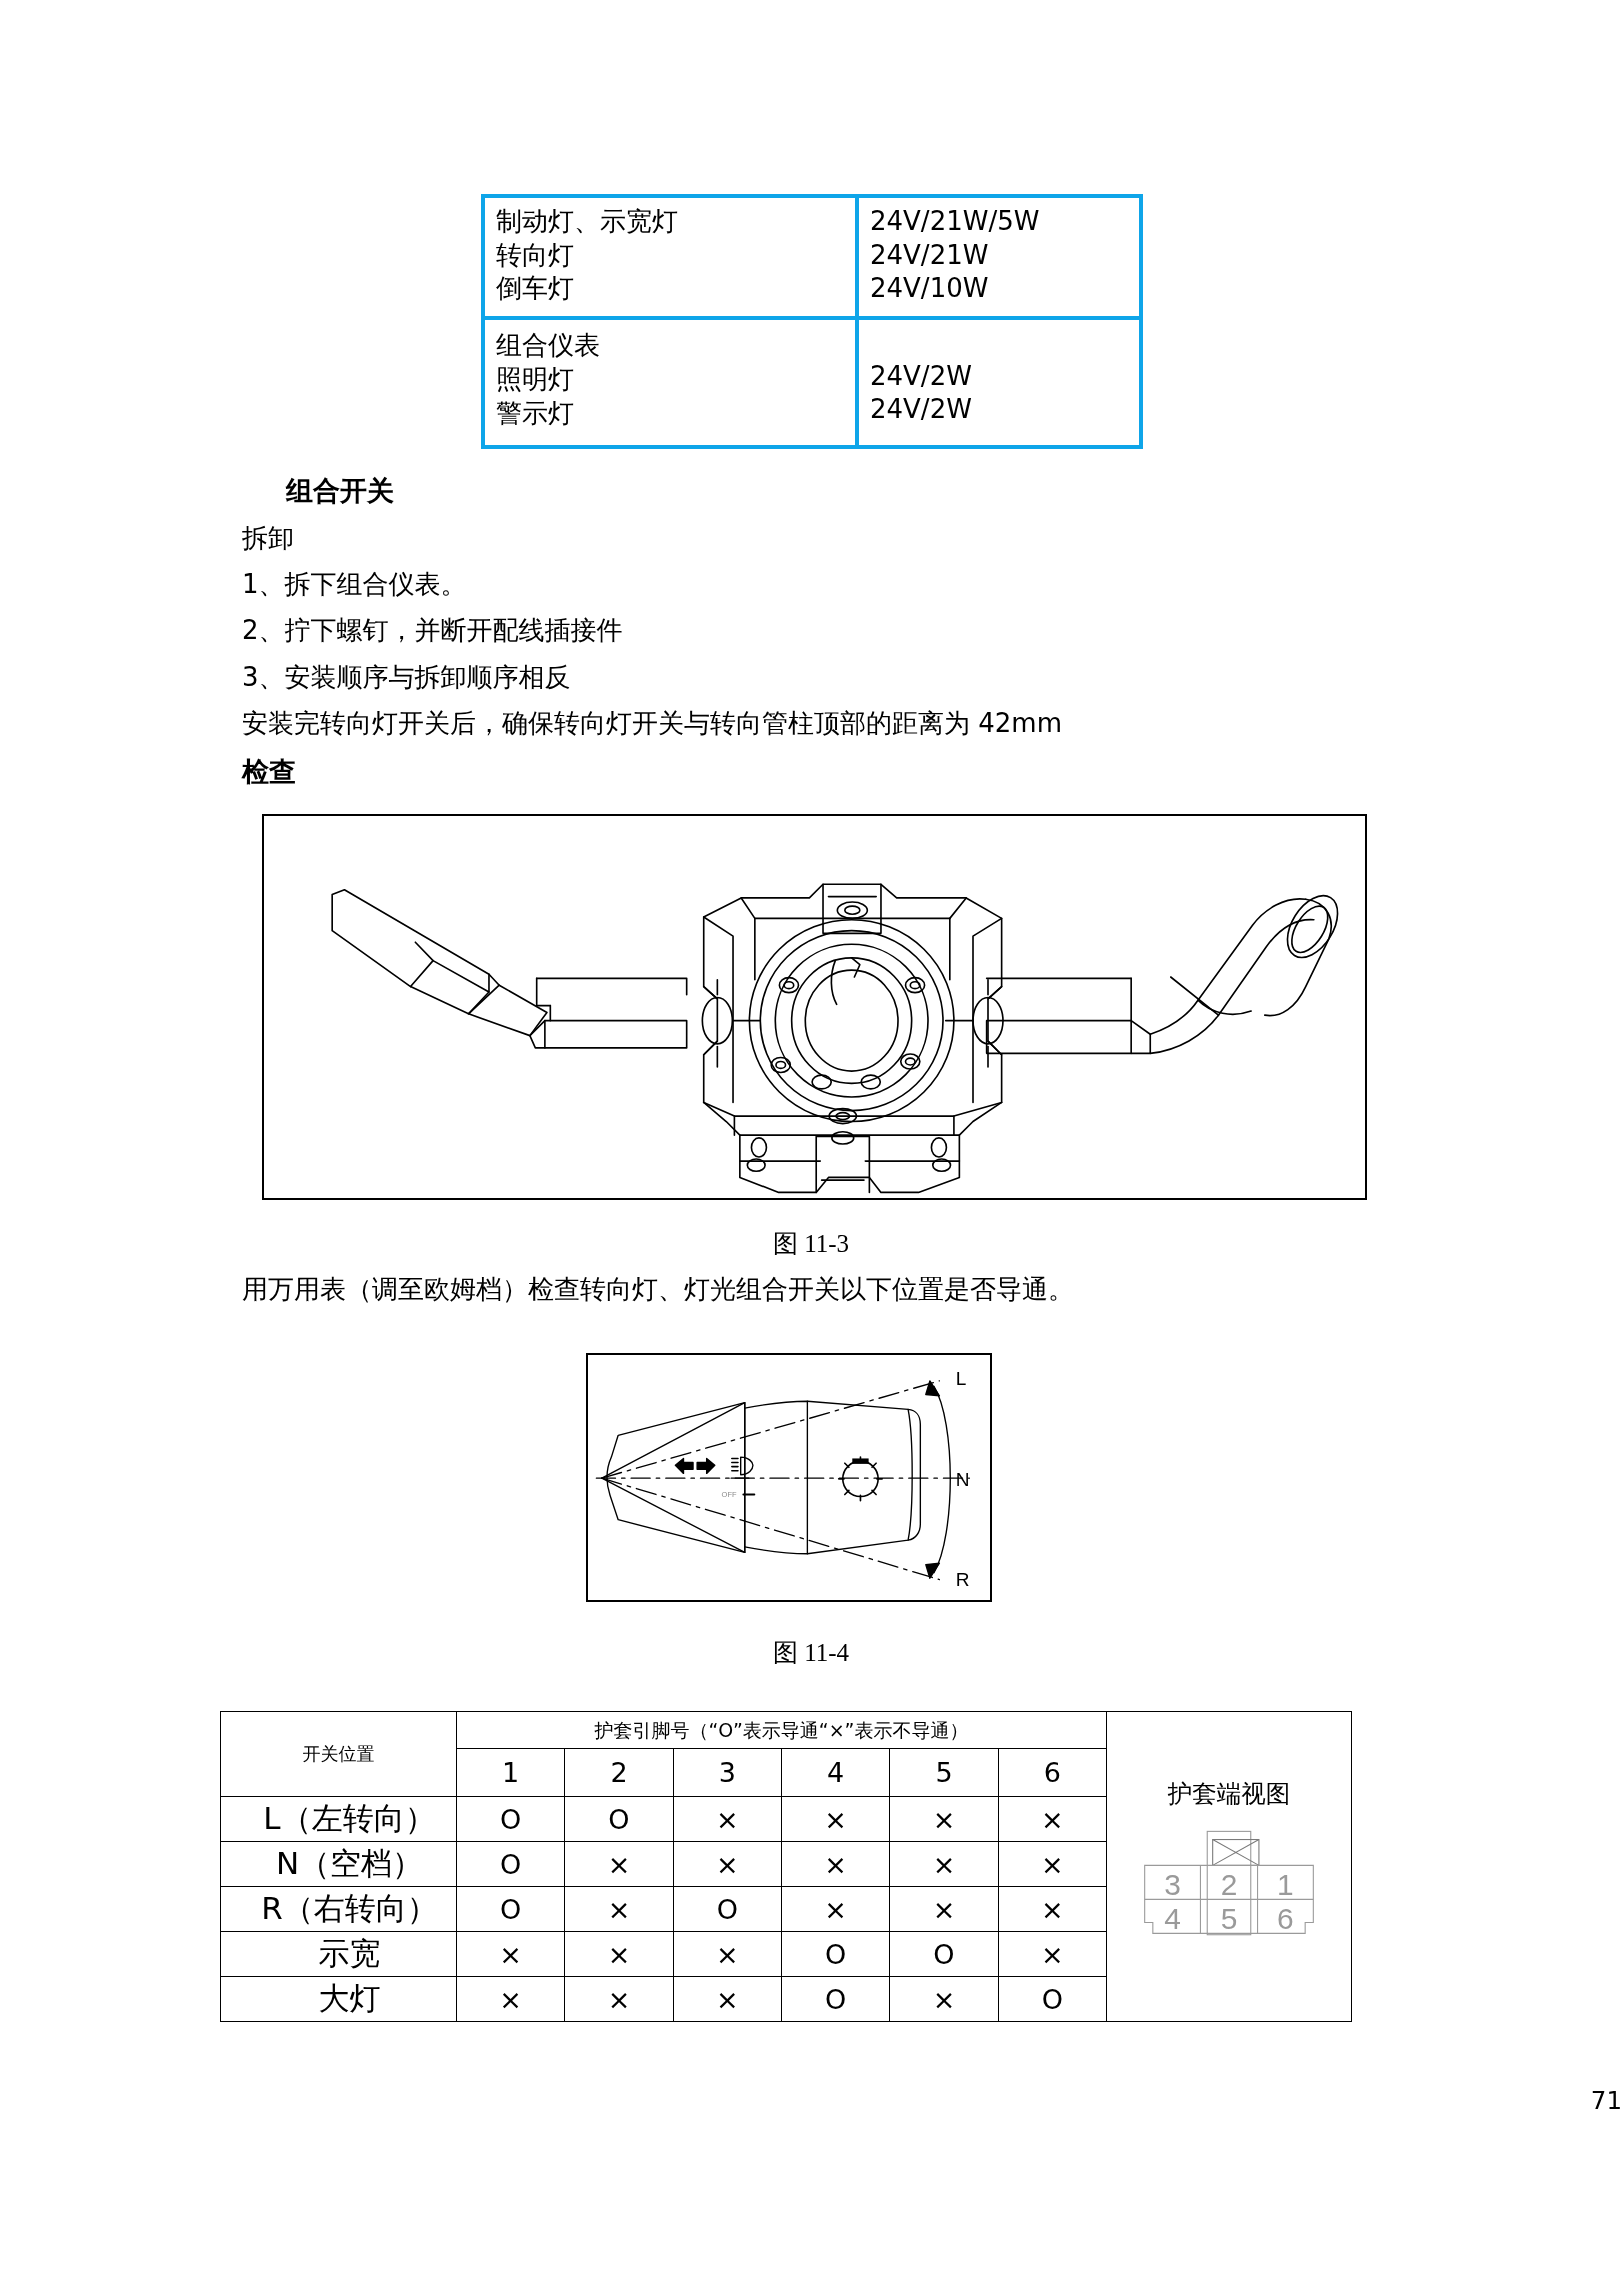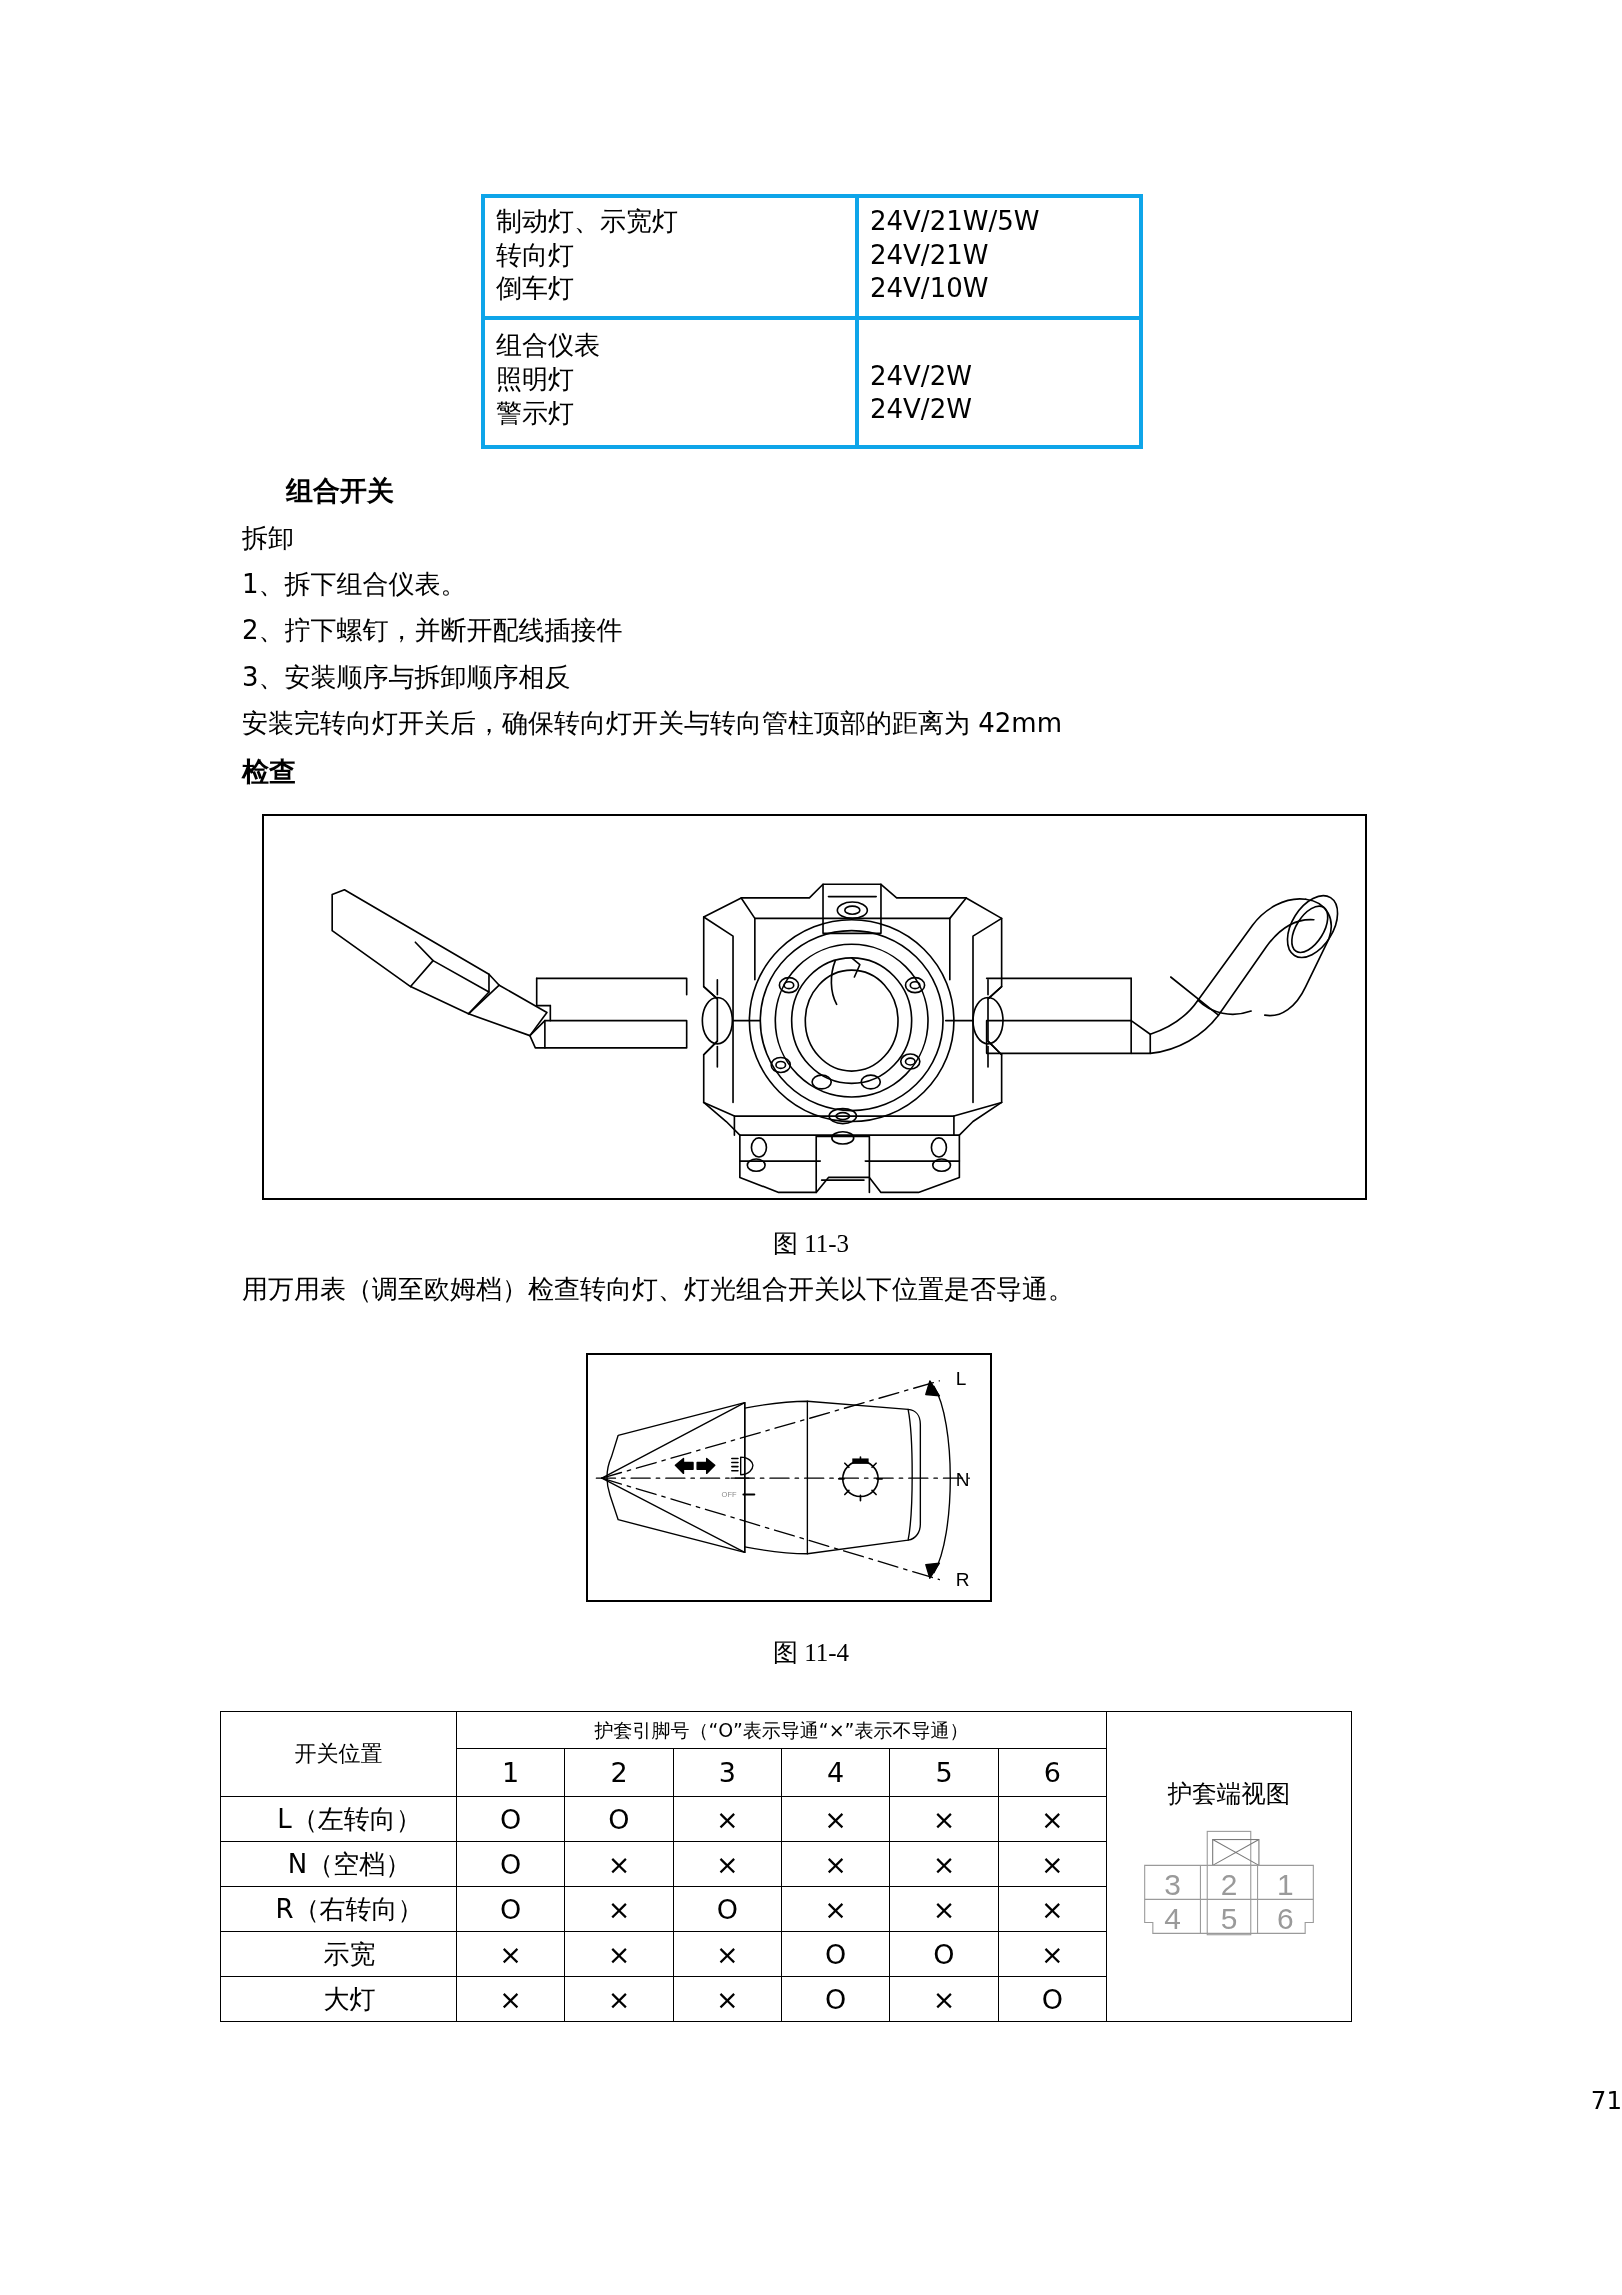--- a/index.html
+++ b/index.html
@@ -63,26 +63,26 @@
     position:absolute;left:220px;top:1711px;width:1132px;
     border-collapse:collapse;
     table-layout:fixed;
   }
   #cont-table th,#cont-table td{
     border:1.4px solid #000;
     font-family:"DejaVu Sans","Liberation Sans",sans-serif;
     font-weight:400;text-align:center;vertical-align:middle;
   }
   #cont-table th{font-weight:400;}
-  .hdr-pos{font-size:22px;}
+  .hdr-pos{font-size:18px;}
   .hdr-pins{font-size:19px;line-height:1.32;padding:5.5px 6.8px;}
   .hdr-view{font-size:24.5px;}
   .hdr-num{font-size:27px;height:45px;}
   td.rowlabel{
-    text-align:left;padding-left:23px;font-size:26px;height:42px;
+    text-align:left;padding-left:23px;font-size:31px;height:42px;
   }
   td.mark{font-size:27px;height:42px;}
 
   
   .w-pos{width:233px;}
   .w-pin{width:65px;}
   .w-view{width:242px;}
 
   #page-number{
     position:absolute;left:0;width:100%;text-align:right;top:2086px;

